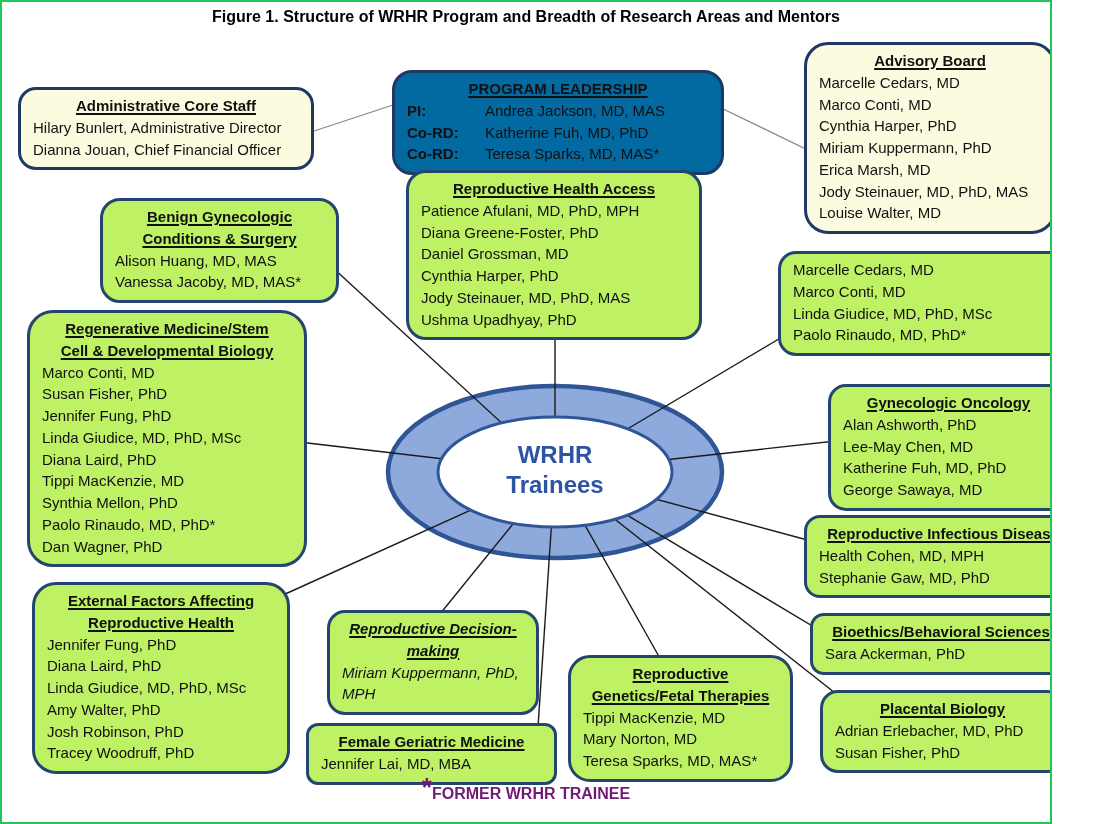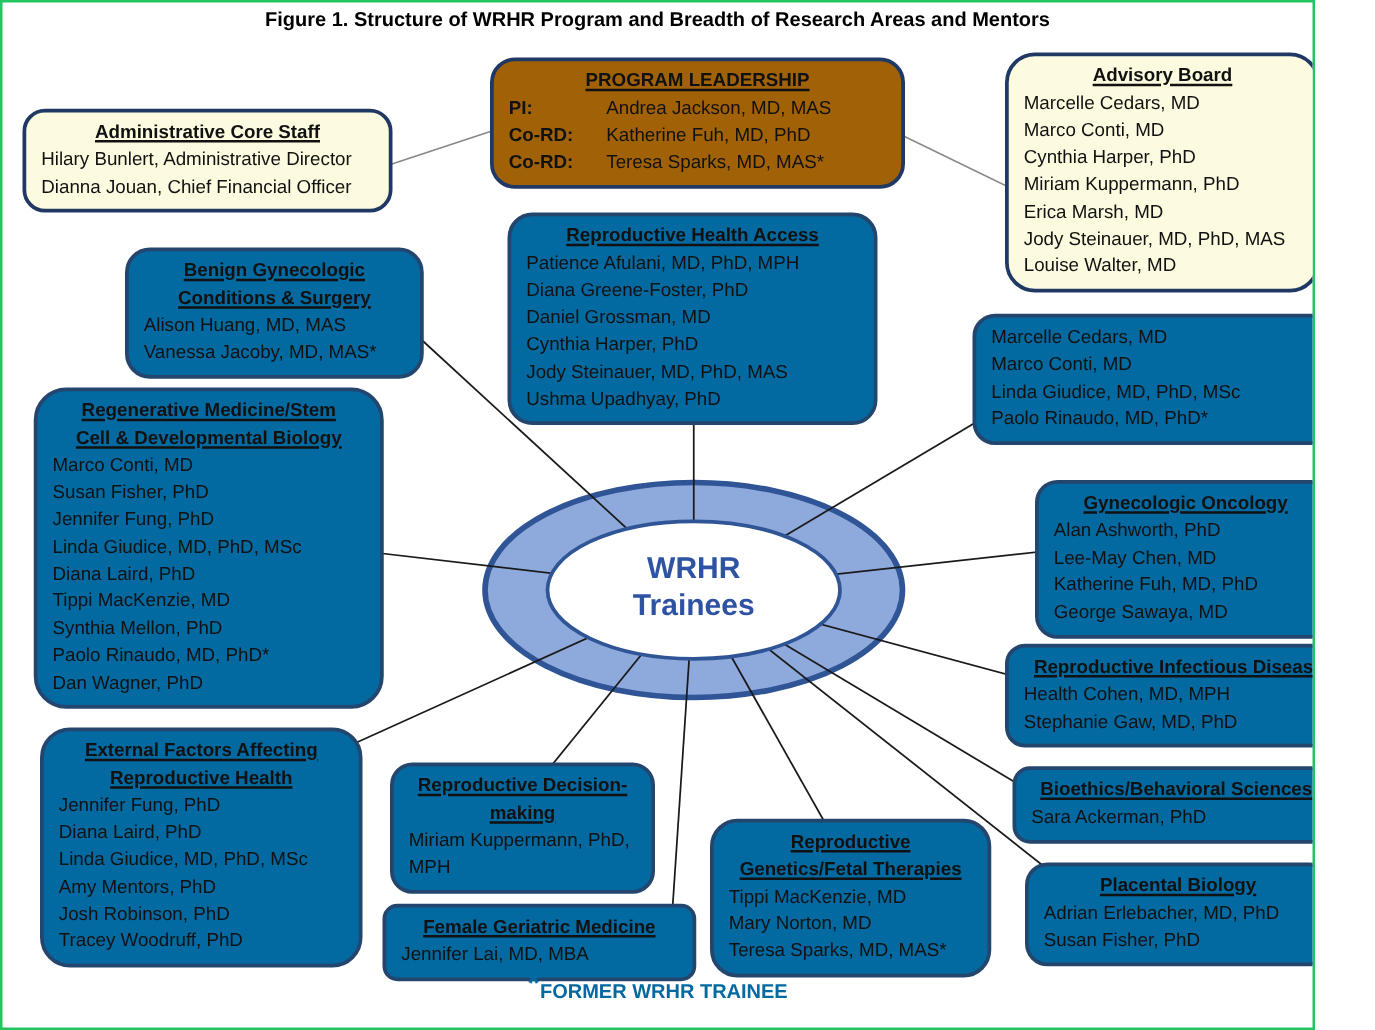--- a/index.html
+++ b/index.html
@@ -11,53 +11,53 @@
   #wires{position:absolute;left:0;top:0;z-index:0;}
   .page-title{
     position:absolute;left:0;top:6px;width:100%;text-align:center;
     font-size:16px;font-weight:bold;color:#000;z-index:4;
   }
   .box{
     position:absolute;z-index:2;box-sizing:border-box;
     border:3px solid #1F3864;border-radius:18px;
     padding:5px 12px 7px 12px;font-size:15px;line-height:1.45;
   }
-  .box.blue{background:#0369a1;border-color:#24466E;}
+  .box.blue{background:#bef264;border-color:#24466E;}
   .box.yellow{background:#FDFBDF;}
-  .box.peach{background:#a16207;}
+  .box.peach{background:#0369a1;margin-top:24px;}
   .box-title{
     font-weight:bold;text-align:center;white-space:pre-line;
     text-decoration:underline;text-decoration-thickness:1.5px;text-underline-offset:2px;
   }
   .member{text-align:left;}
   .lead-row{display:grid;grid-template-columns:78px 1fr;}
   .lead-role{font-weight:bold;}
   .center-label{
     position:absolute;z-index:3;left:553px;top:468px;transform:translate(-50%,-50%);
     text-align:center;font-weight:bold;font-size:24px;line-height:1.25;color:#2E53A3;
     white-space:pre-line;
   }
   .footnote{
     position:absolute;z-index:4;left:50%;top:783px;transform:translateX(-50%);
-    font-weight:bold;color:#0369a1;font-size:16px;white-space:nowrap;
+    font-weight:bold;color:#701a75;font-size:16px;white-space:nowrap;
   }
   .footnote .star{font-size:26px;vertical-align:-2px;line-height:0;position:relative;top:-5px;}
   
   #box-admin       {left:16px;  top:85px;  width:296px; border-radius:18px;}
   #box-leadership  {left:390px; top:44px;  width:332px; border-radius:20px;}
   #box-advisory    {left:802px; top:40px;  width:252px; border-radius:24px;}
   #box-benign      {left:98px; top:196px; width:239px; border-radius:20px;}
   #box-rha         {left:404px; top:168px; width:296px; border-radius:20px;}
   #box-fri         {left:776px; top:249px; width:306px; border-radius:18px;}
   #box-regen       {left:25px;  top:308px; width:280px; border-radius:26px;}
   #box-gynonc      {left:826px; top:382px; width:241px; border-radius:18px;}
   #box-rid         {left:802px; top:513px; width:278px; border-radius:16px;}
   #box-bioethics   {left:808px; top:611px; width:262px; border-radius:14px;}
   #box-external    {left:30px;  top:580px; width:258px; border-radius:24px;}
-  #box-decision    {left:310px; top:608px; width:212px; border-radius:18px;}
+  #box-decision    {left:325px; top:608px; width:212px; border-radius:18px;font-style:italic;}
   #box-geriatric   {left:304px; top:721px; width:251px; border-radius:12px;}
   #box-genetics    {left:566px; top:653px; width:225px; border-radius:22px;}
   #box-placental   {left:818px; top:688px; width:245px; border-radius:18px;}
 </style>
 </head>
 <body>
 
 <div id="canvas">
 
   <svg id="wires" width="1100" height="824" viewBox="0 0 1100 824">
@@ -200,21 +200,21 @@
       </div>
   </div>
 
   <div class="box blue" id="box-external">
     <div class="box-title">External Factors Affecting
 Reproductive Health</div>
     <div>
         <div class="member">Jennifer Fung, PhD</div>
         <div class="member">Diana Laird, PhD</div>
         <div class="member">Linda Giudice, MD, PhD, MSc</div>
-        <div class="member">Amy Mentors, PhD</div>
+        <div class="member">Amy Walter, PhD</div>
         <div class="member">Josh Robinson, PhD</div>
         <div class="member">Tracey Woodruff, PhD</div>
       </div>
   </div>
 
   <div class="box blue" id="box-decision">
     <div class="box-title">Reproductive Decision-
 making</div>
     <div>
         <div class="member">Miriam Kuppermann, PhD, MPH</div>

